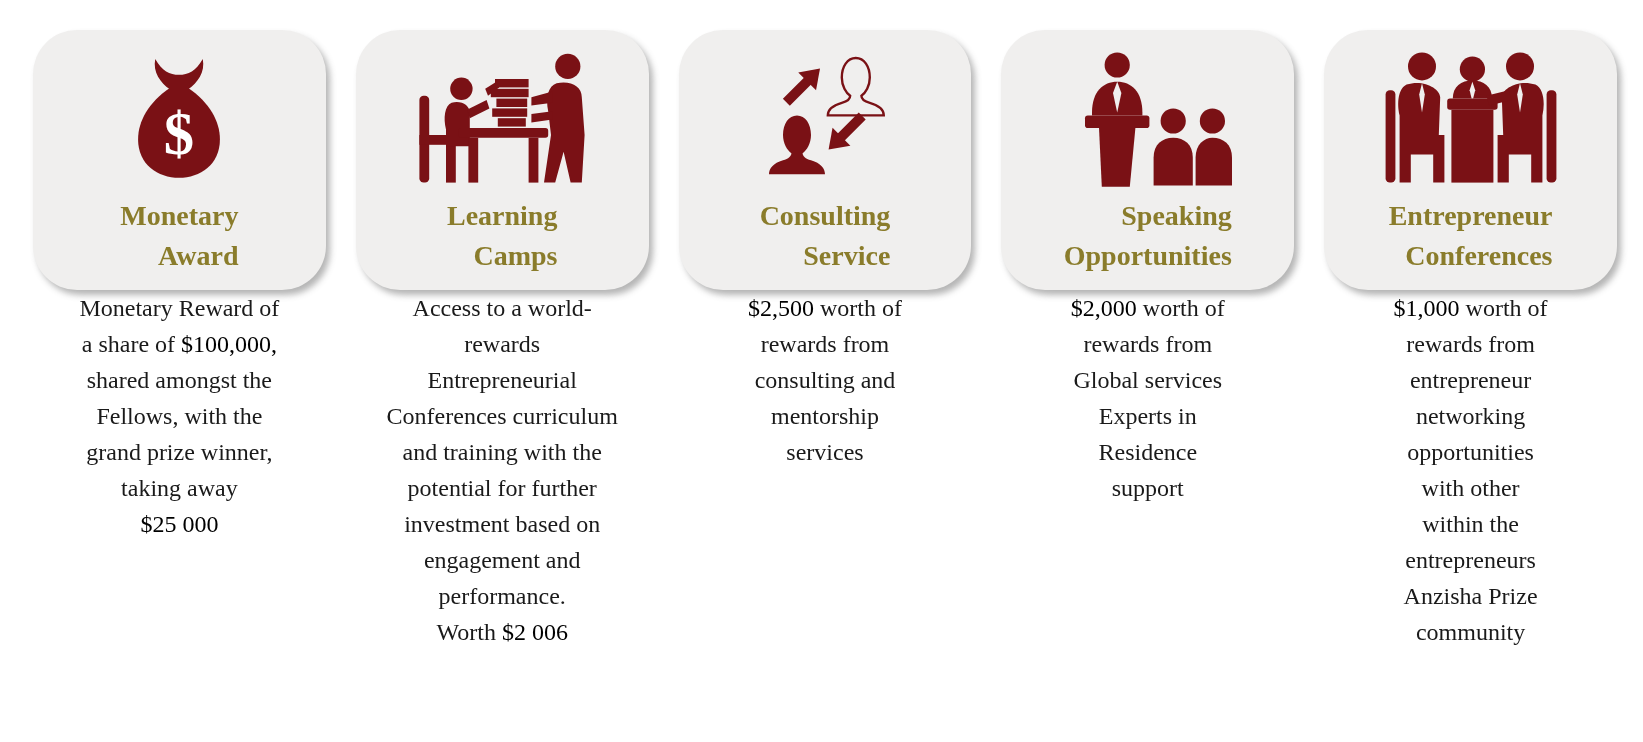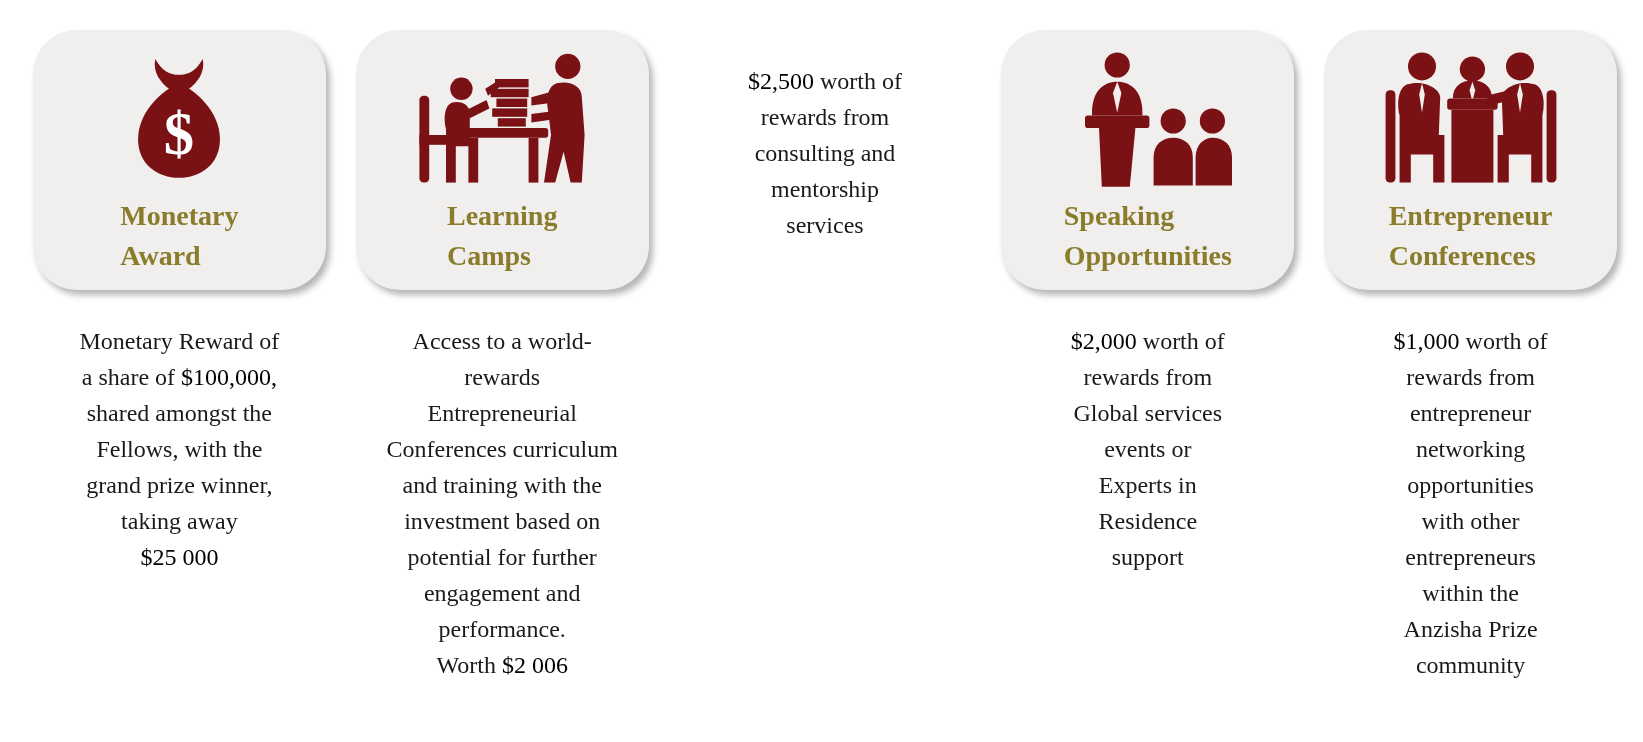--- a/index.html
+++ b/index.html
@@ -46,25 +46,24 @@
     align-items: center;
     justify-content: center;
   }
   .icon-wrap svg { display: block; }
   .card-title {
     margin: 2px 0 0 0;
     color: #8A7C2B;
     font-weight: bold;
     font-size: 28px;
     line-height: 40px;
-    text-align: left;
+    text-align: right;
     white-space: nowrap;
   }
   .card-desc {
-    margin-top: 33px;
     color: #1a1a1a;
     font-size: 24px;
     line-height: 36px;
     text-align: center;
   }
   .desc-line { white-space: nowrap; }
   .desc-line b { font-weight: normal; color: #000; }
 </style>
 </head>
 <body>
@@ -120,29 +119,48 @@
   </svg>
           </div>
       <h2 class="card-title">Learning<br>Camps</h2>
     </div>
     <div class="card-desc">
           <div class="desc-line"><span>Access to a world-</span></div>
           <div class="desc-line"><span>rewards</span></div>
           <div class="desc-line"><span>Entrepreneurial</span></div>
           <div class="desc-line"><span>Conferences curriculum</span></div>
           <div class="desc-line"><span>and training with the</span></div>
+          <div class="desc-line"><span>potential for further</span></div>
           <div class="desc-line"><span>investment based on</span></div>
-          <div class="desc-line"><span>potential for further</span></div>
           <div class="desc-line"><span>engagement and</span></div>
           <div class="desc-line"><span>performance.</span></div>
           <div class="desc-line"><span>Worth </span><b>$2 006</b></div>
         </div>
   </div>
 
   <div class="card-col">
+    <div class="card">
+      <div class="icon-wrap">
+            <svg width="150" height="140" viewBox="0 0 100 100" xmlns="http://www.w3.org/2000/svg" fill="#7A1115">
+    <g fill="none" stroke="#7A1115" stroke-width="1.7">
+      <path d="M72 5 C66 5 62 11 62 19 C62 25 65 30 68 32 C68 34 66 36 62 37 C55 39 52 42 52 46 L92 46 C92 42 89 39 82 37 C78 36 76 34 76 32 C79 30 82 25 82 19 C82 11 78 5 72 5 Z"></path>
+    </g>
+    <path d="M30 46 C24 46 20 52 20 60 C20 66 23 71 26 73 C26 75 24 77 20 78 C13 80 10 84 10 88 L50 88 C50 84 47 80 40 78 C36 77 34 75 34 73 C37 71 40 66 40 60 C40 52 36 46 30 46 Z"></path>
+    <g transform="translate(33,26) rotate(-45)">
+      <rect x="-15" y="-3.5" width="22" height="7"></rect>
+      <polygon points="6,-9 19,0 6,9"></polygon>
+    </g>
+    <g transform="translate(66,57) rotate(135)">
+      <rect x="-15" y="-3.5" width="22" height="7"></rect>
+      <polygon points="6,-9 19,0 6,9"></polygon>
+    </g>
+  </svg>
+          </div>
+      <h2 class="card-title">Consulting<br>Service</h2>
+    </div>
     <div class="card-desc">
           <div class="desc-line"><b>$2,500</b><span> worth of</span></div>
           <div class="desc-line"><span>rewards from</span></div>
           <div class="desc-line"><span>consulting and</span></div>
           <div class="desc-line"><span>mentorship</span></div>
           <div class="desc-line"><span>services</span></div>
         </div>
   </div>
 
   <div class="card-col">
@@ -159,21 +177,20 @@
     <circle cx="106" cy="50" r="9"></circle>
     <path d="M94 96 L94 76 C94 67 100 62 106 62 C114 62 120 67 120 76 L120 96 Z"></path>
   </svg>
           </div>
       <h2 class="card-title">Speaking<br>Opportunities</h2>
     </div>
     <div class="card-desc">
           <div class="desc-line"><b>$2,000</b><span> worth of</span></div>
           <div class="desc-line"><span>rewards from</span></div>
           <div class="desc-line"><span>Global services</span></div>
-          <div class="desc-line"><span>events or</span></div>
           <div class="desc-line"><span>Experts in</span></div>
           <div class="desc-line"><span>Residence</span></div>
           <div class="desc-line"><span>support</span></div>
         </div>
   </div>
 
   <div class="card-col">
     <div class="card">
       <div class="icon-wrap">
             <svg width="182" height="140" viewBox="0 0 130 100" xmlns="http://www.w3.org/2000/svg" fill="#7A1115">
@@ -197,20 +214,20 @@
           </div>
       <h2 class="card-title">Entrepreneur<br>Conferences</h2>
     </div>
     <div class="card-desc">
           <div class="desc-line"><b>$1,000</b><span> worth of</span></div>
           <div class="desc-line"><span>rewards from</span></div>
           <div class="desc-line"><span>entrepreneur</span></div>
           <div class="desc-line"><span>networking</span></div>
           <div class="desc-line"><span>opportunities</span></div>
           <div class="desc-line"><span>with other</span></div>
+          <div class="desc-line"><span>within the</span></div>
           <div class="desc-line"><span>entrepreneurs</span></div>
-          <div class="desc-line"><span>within the</span></div>
           <div class="desc-line"><span>Anzisha Prize</span></div>
           <div class="desc-line"><span>community</span></div>
         </div>
   </div>
 </div>
 </div>
 
 </body></html>

